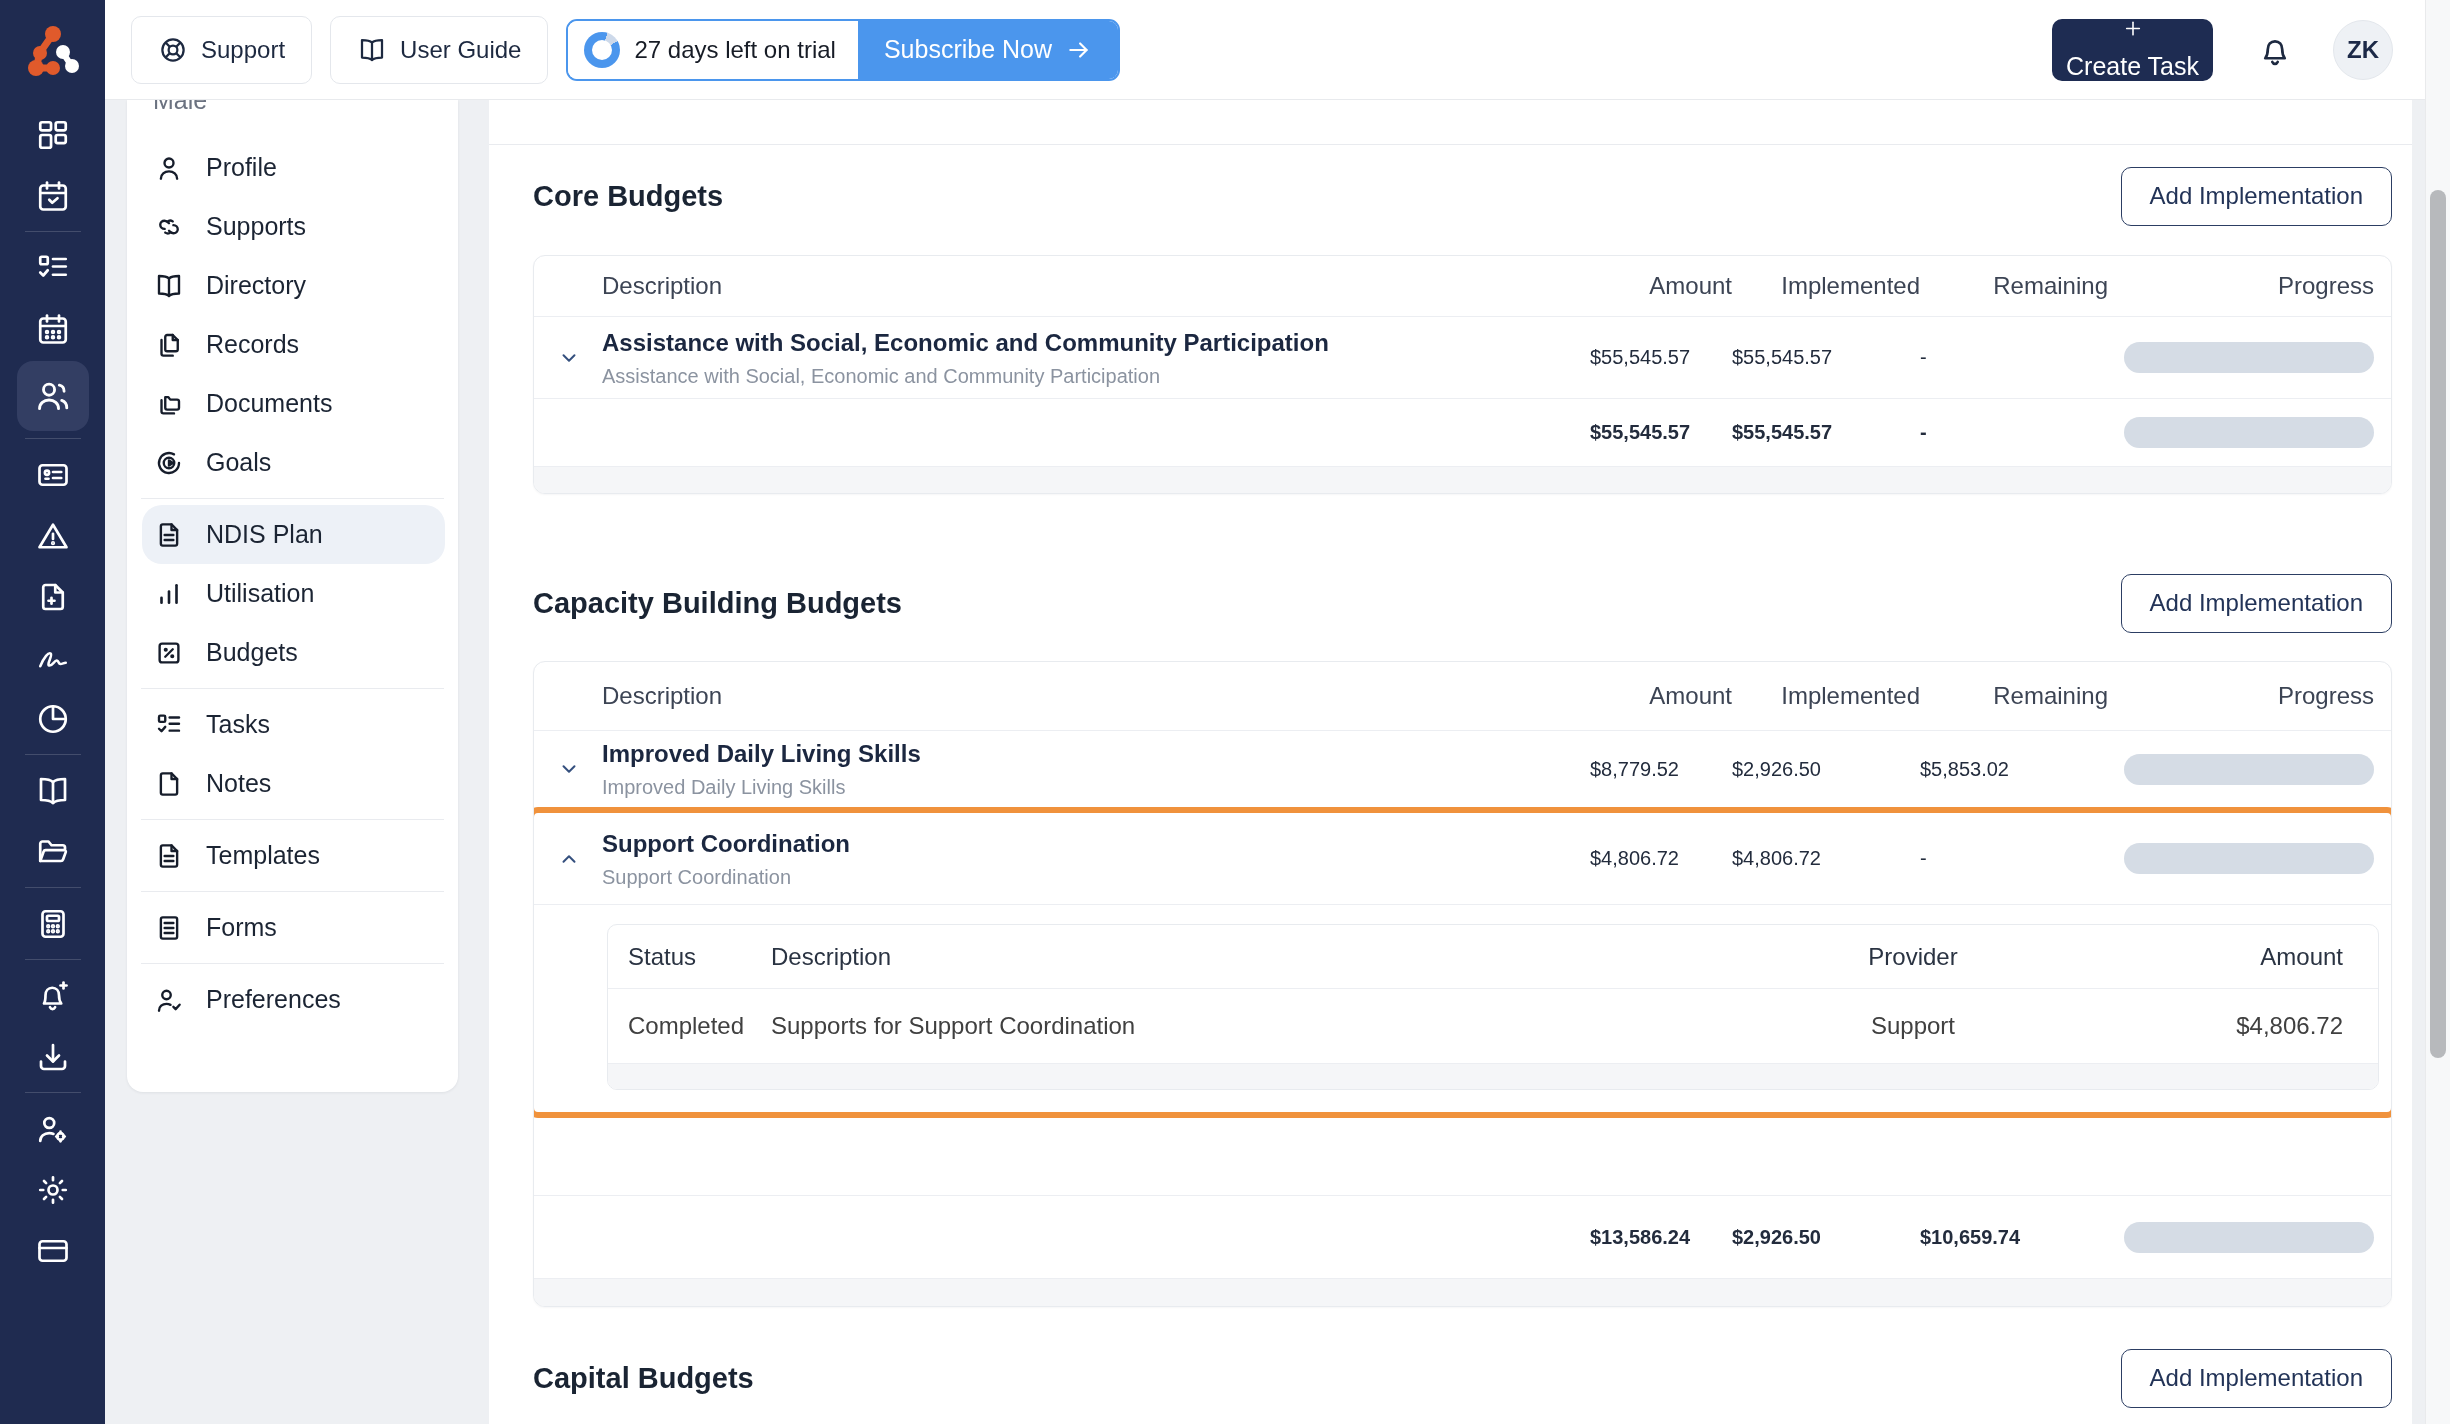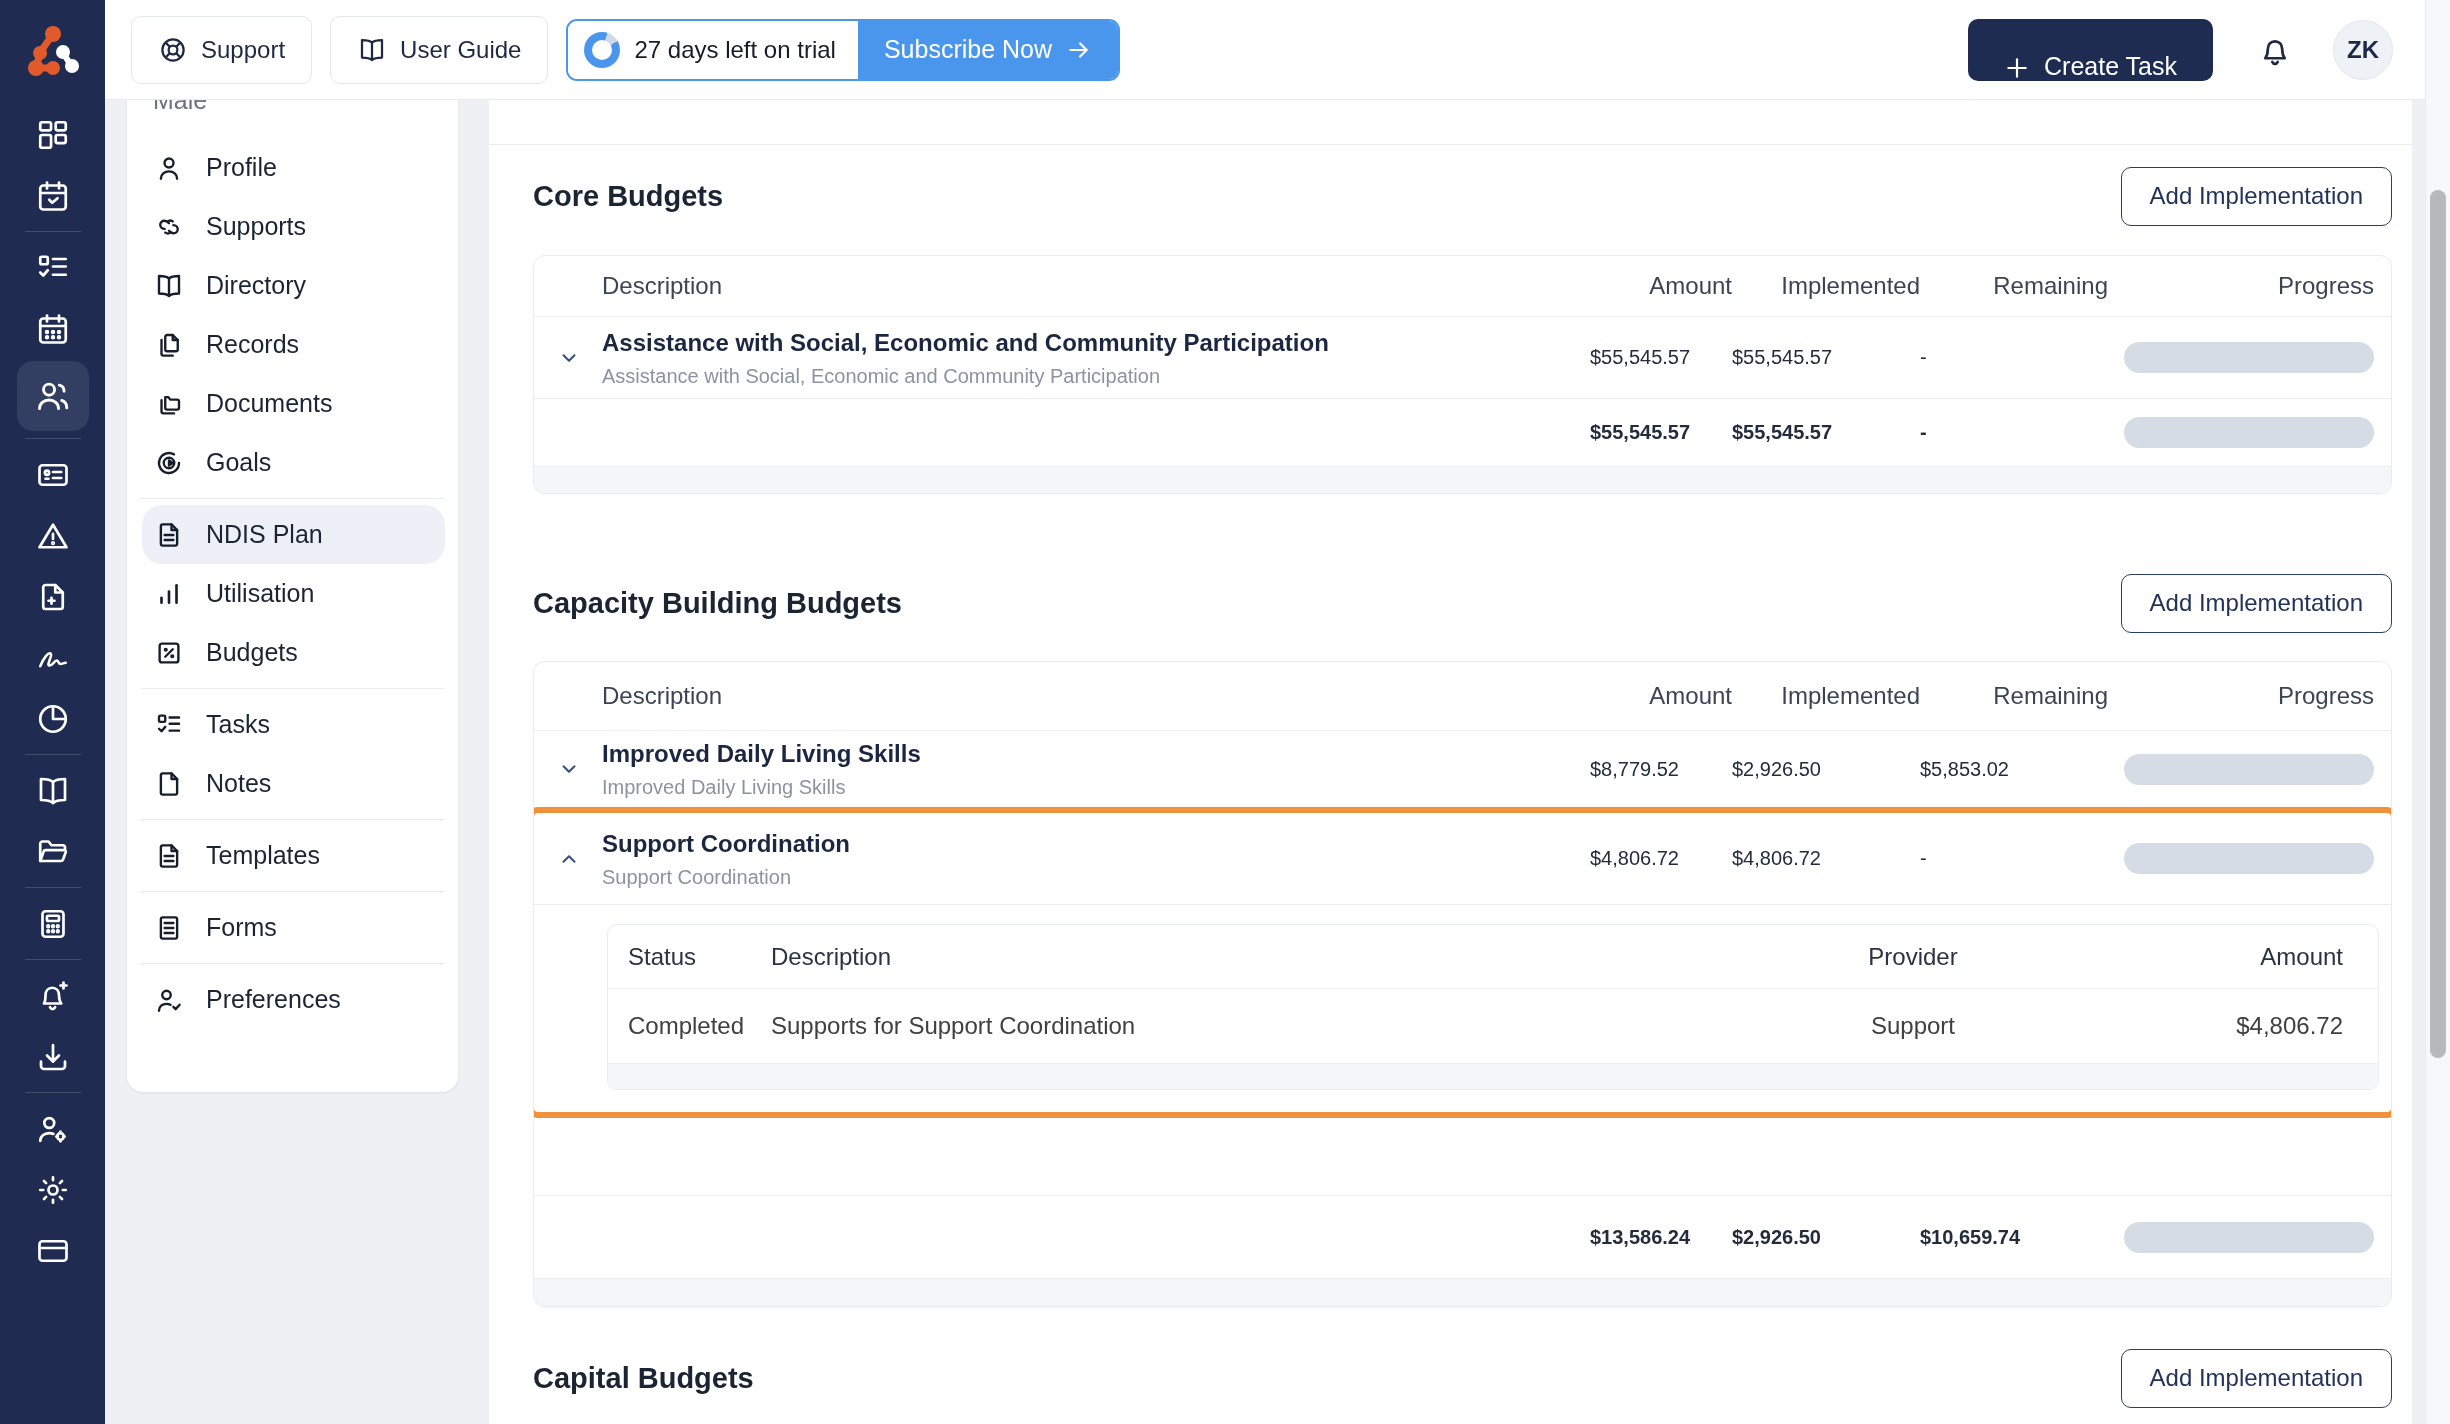--- a/index.html
+++ b/index.html
@@ -24,23 +24,23 @@
     color:#1d2940; cursor:pointer; margin-right:18px; }
   .trial-pill { height:62px; display:flex; align-items:stretch; border:2px solid #4b96ed;
     border-radius:11px; overflow:hidden; background:#fff; cursor:pointer; }
   .trial-left { display:flex; align-items:center; gap:14px; padding:0 22px 0 16px; background:#fff; }
   .donut { width:36px; height:36px; border-radius:50%;
     background:conic-gradient(from 18deg, #cdd9ea 0deg 42deg, #4b96ed 42deg 360deg); position:relative; }
   .donut::after { content:""; position:absolute; inset:8px; background:#fff; border-radius:50%; }
   .trial-text { font-size:24px; color:#171c26; }
   .subscribe { display:flex; align-items:center; gap:14px; padding:0 26px; background:#4b96ed;
     color:#fff; font-size:25px; font-weight:500; cursor:pointer; }
-  .create-task { margin-left:auto; height:62px; display:flex; align-items:flex-end; gap:14px;
-    padding:0 36px; background:#1e2c52; color:#fff; border:none; border-radius:10px;
-    font-size:25px; font-weight:500; cursor:pointer; }
+  .create-task { margin-left:auto; height:62px; display:flex; align-items:center; gap:14px;
+    padding:0 14px; background:#1e2c52; color:#fff; border:none; border-radius:10px;
+    font-size:25px; font-weight:500; cursor:pointer;flex-direction:column; }
   .bell { margin:0 40px 0 44px; color:#1d2940; cursor:pointer; }
   .avatar { width:60px; height:60px; border-radius:50%; background:#eef1f5; border:1px solid #e3e7ec;
     display:flex; align-items:center; justify-content:center; font-size:24px; font-weight:600;
     color:#1c2947; cursor:pointer; }
 
   
   .sidebar { position:absolute; left:127px; top:100px; width:331px; height:992px; background:#fff;
     border-radius:0 0 16px 16px; box-shadow:0 1px 3px rgba(16,24,40,.07); z-index:10; overflow:hidden; }
   .side-clip { height:16px; overflow:hidden; }
   .side-clip span { display:block; margin:-14px 0 0 26px; font-size:25px; color:#6b7280; }

